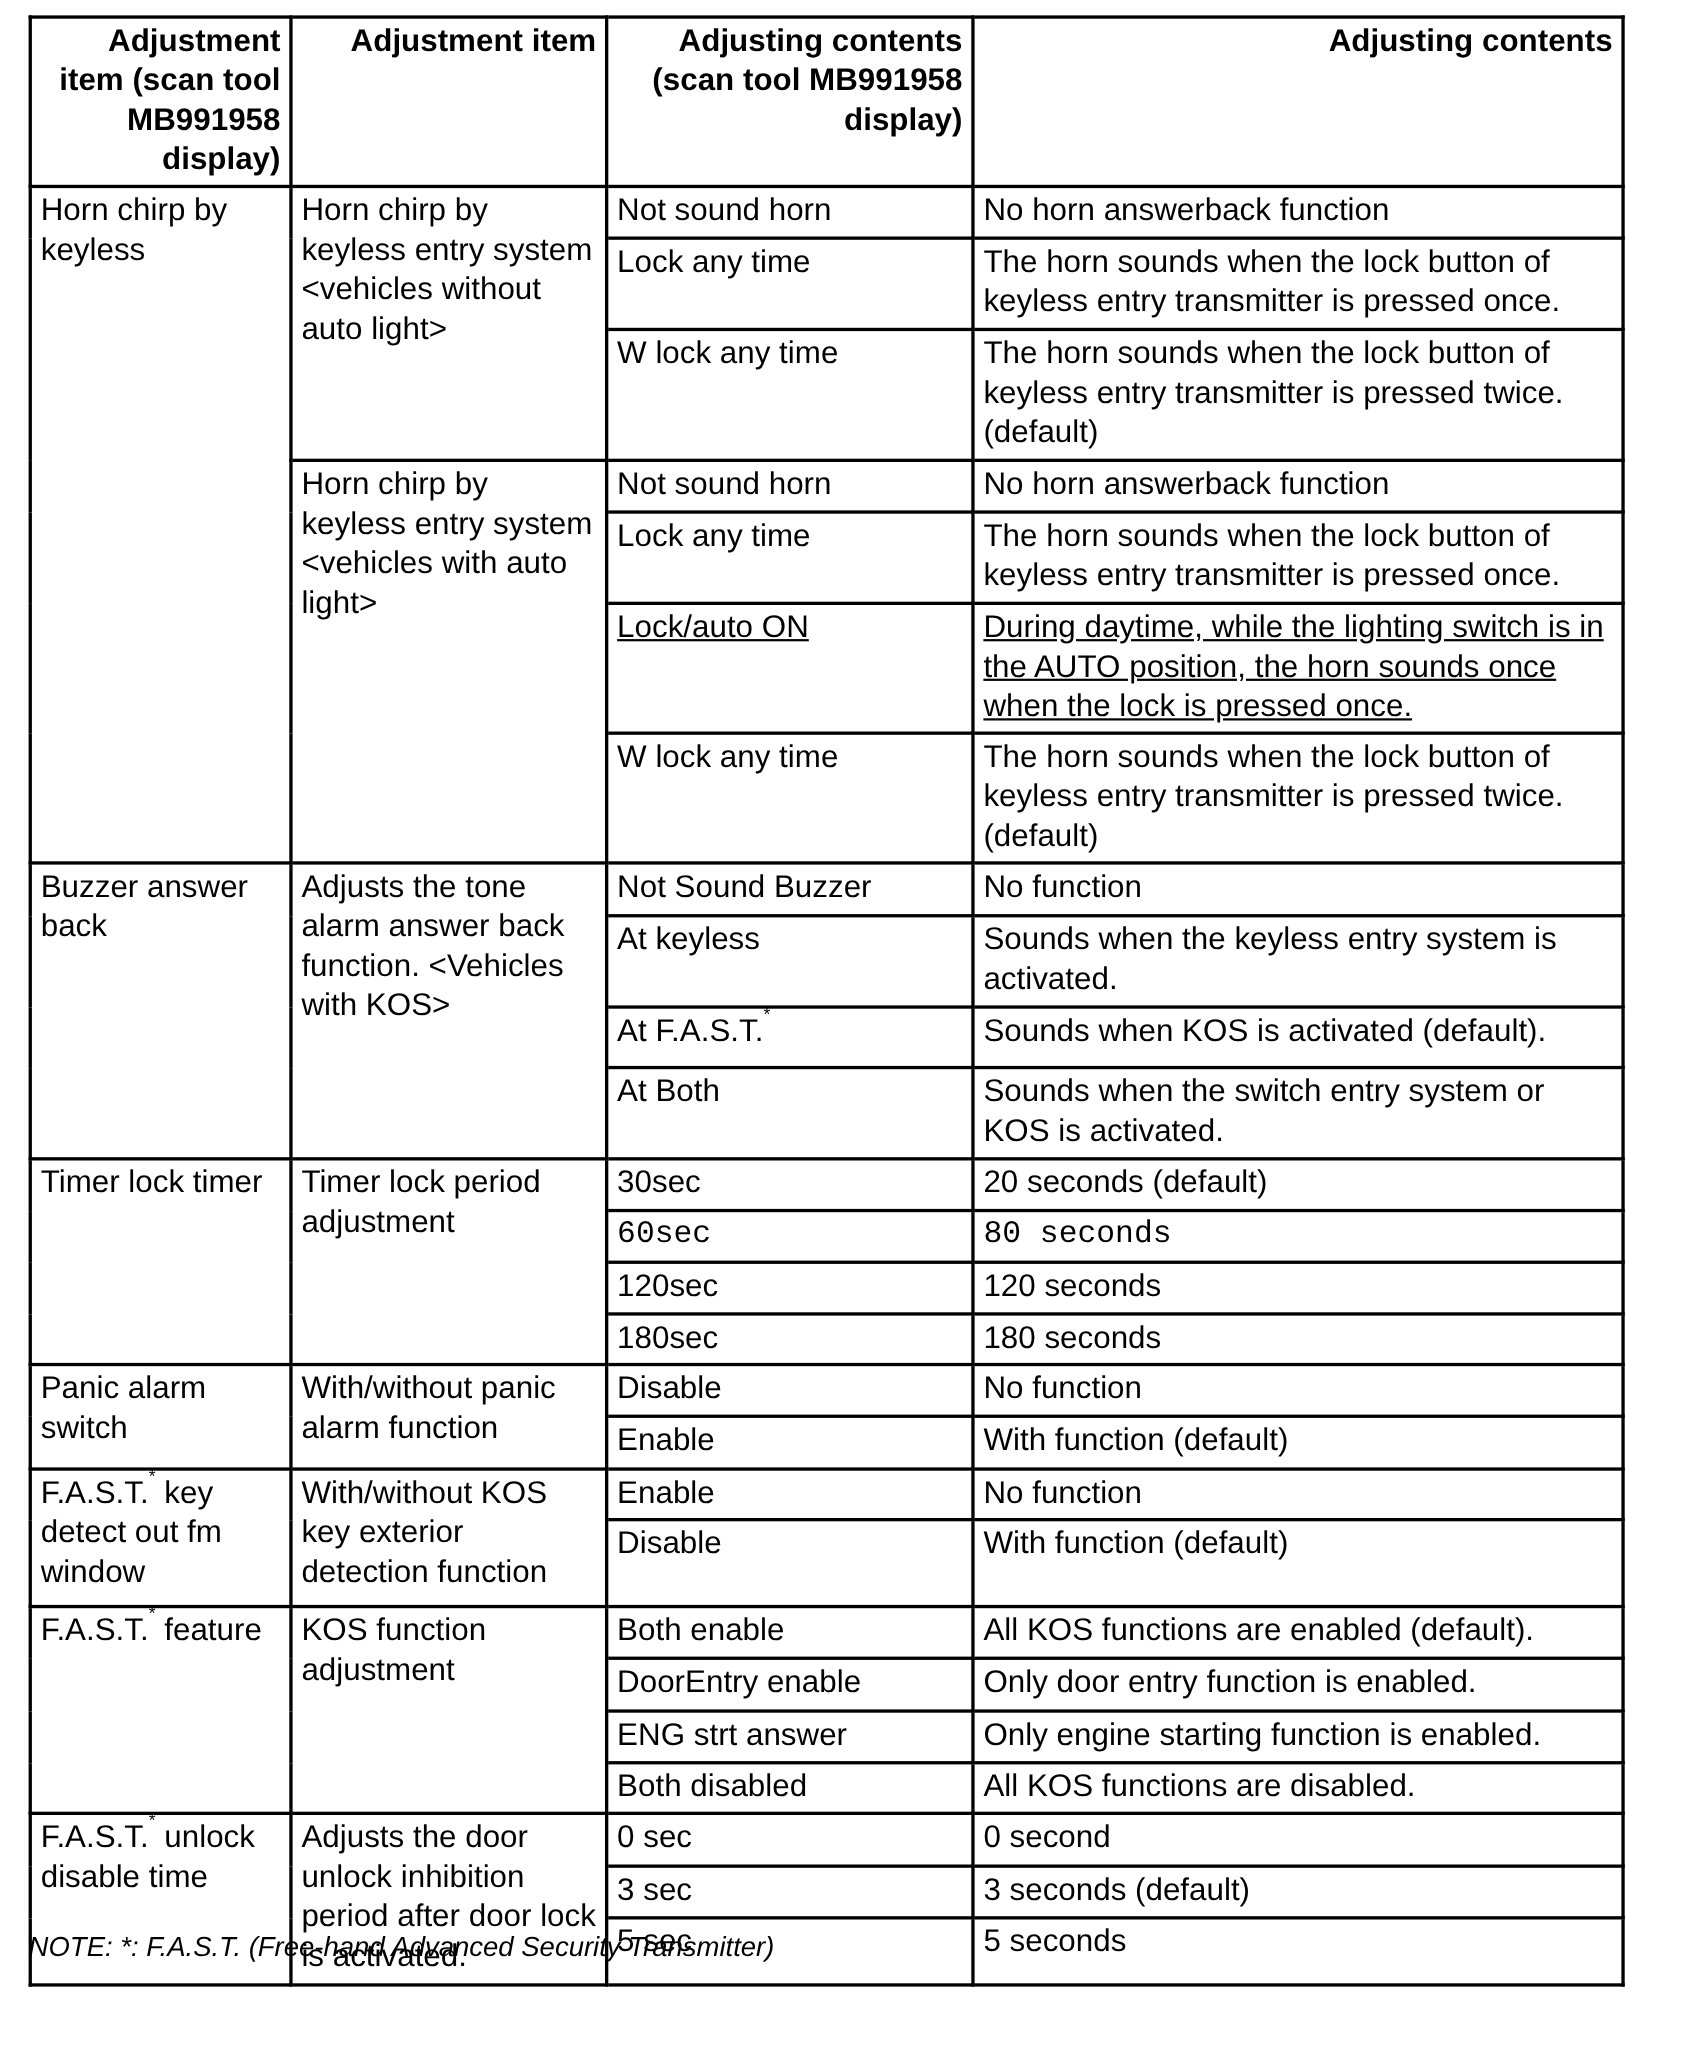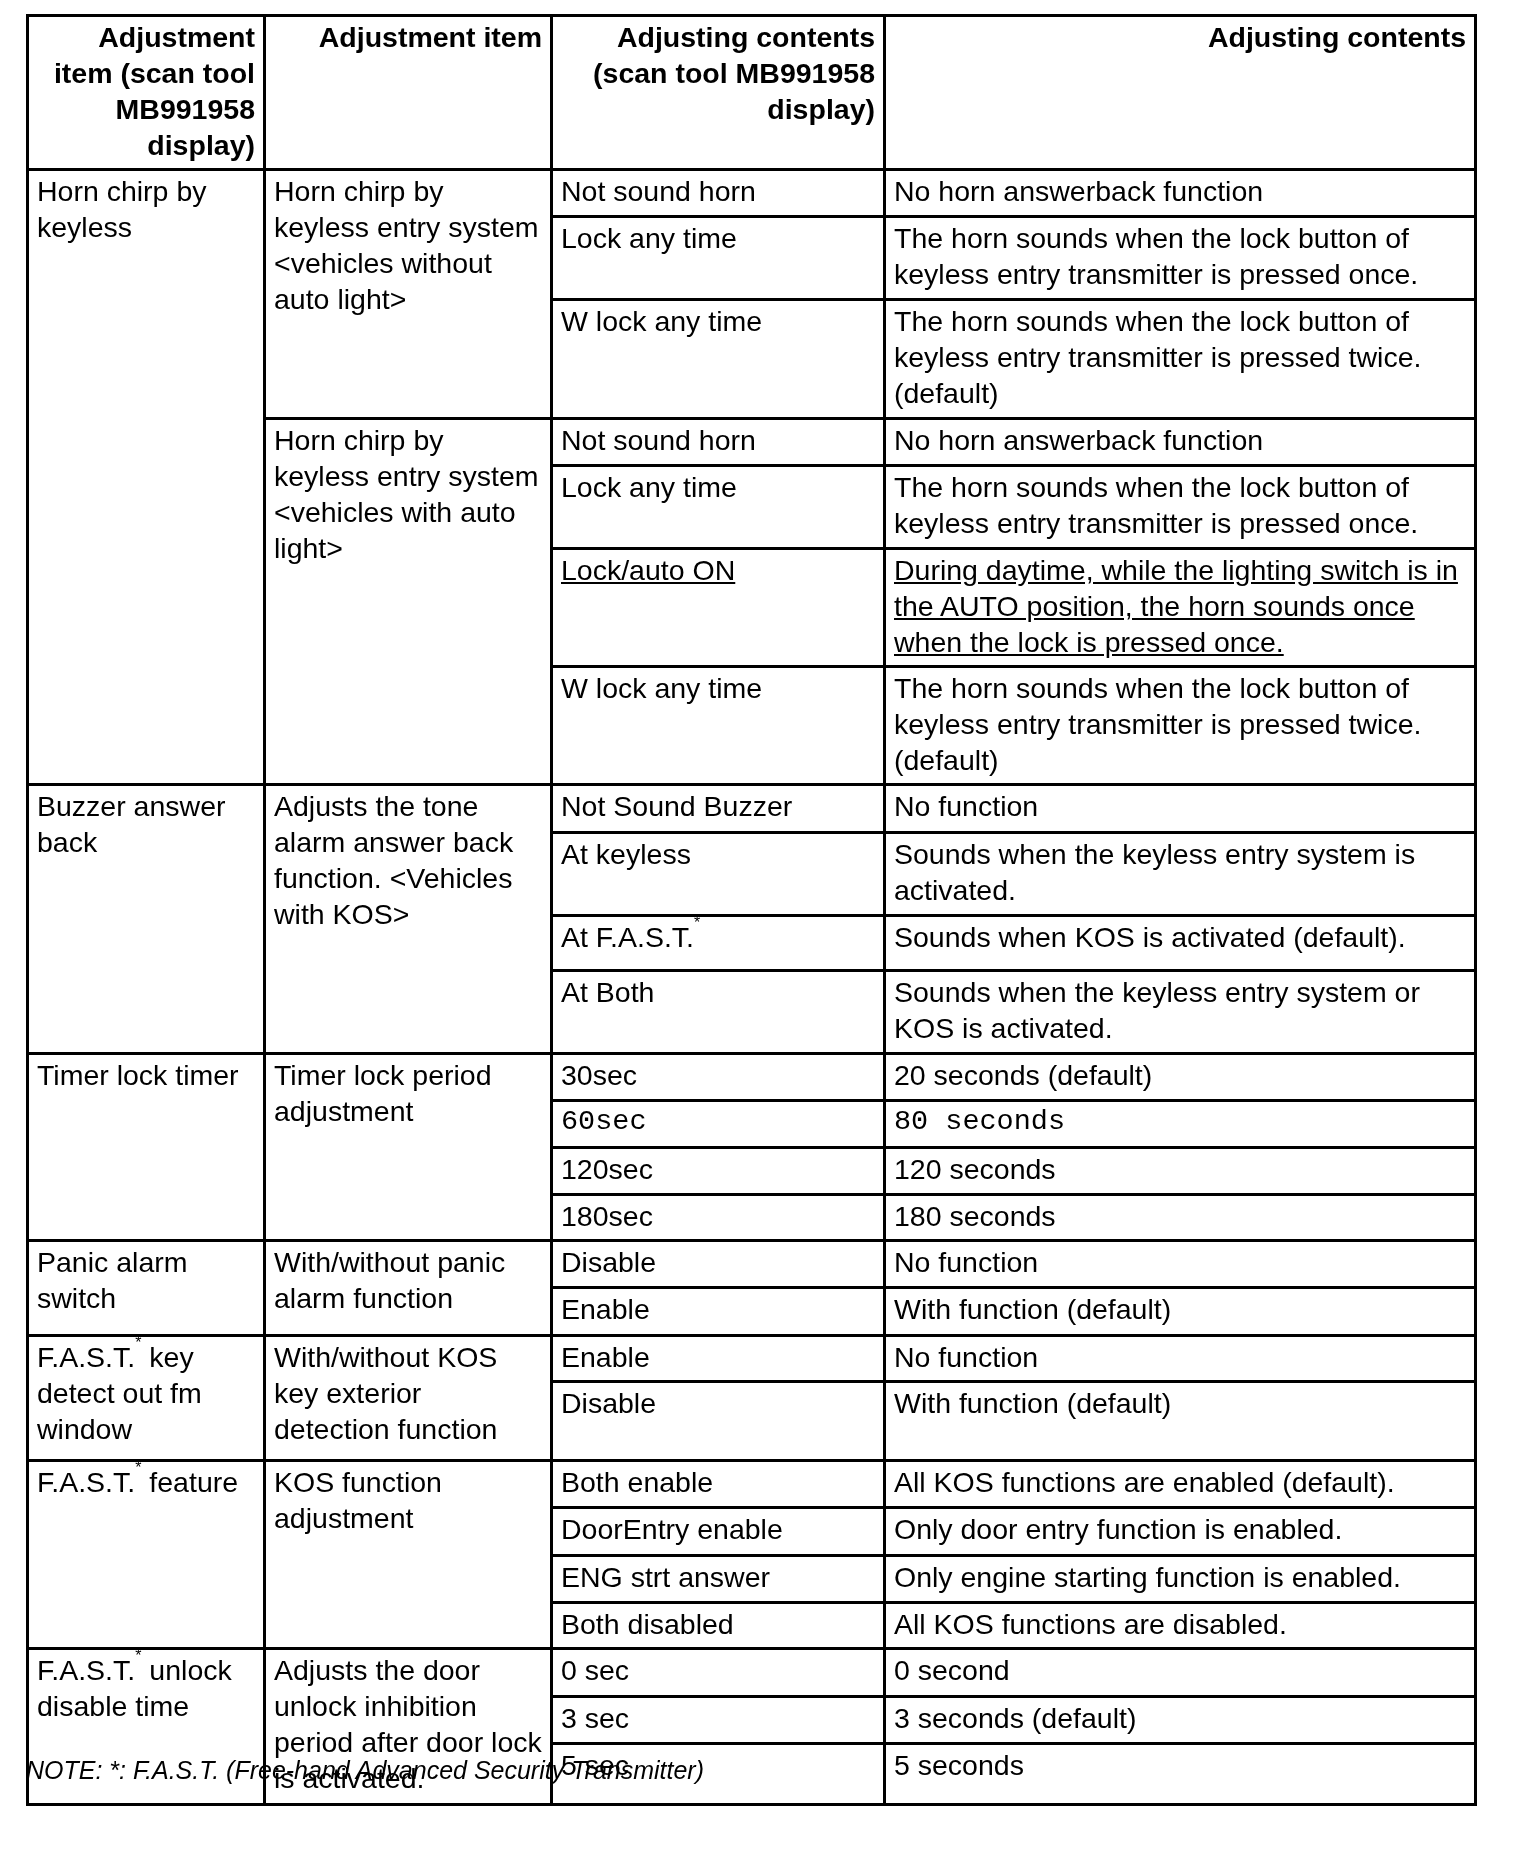--- a/index.html
+++ b/index.html
@@ -74,21 +74,21 @@
       <tr style="height: 83px;">
         <td><span>At keyless</span></td>
         <td>Sounds when the keyless entry system is activated.</td>
       </tr>
       <tr style="height: 55px;">
         <td><span>At F.A.S.T.</span><sup>*</sup></td>
         <td>Sounds when KOS is activated (default).</td>
       </tr>
       <tr style="height: 83px;">
         <td><span>At Both</span></td>
-        <td>Sounds when the keyless entry system or KOS is activated.</td>
+        <td>Sounds when the switch entry system or KOS is activated.</td>
       </tr>
       <tr style="height: 47px;">
         <td rowspan="4"><span>Timer lock timer</span></td>
         <td rowspan="4">Timer lock period adjustment</td>
         <td><span>30sec</span></td>
         <td>20 seconds (default)</td>
       </tr>
       <tr style="height: 47px; font-family: Liberation Mono, monospace;">
         <td><span>60sec</span></td>
         <td>80 seconds</td>

